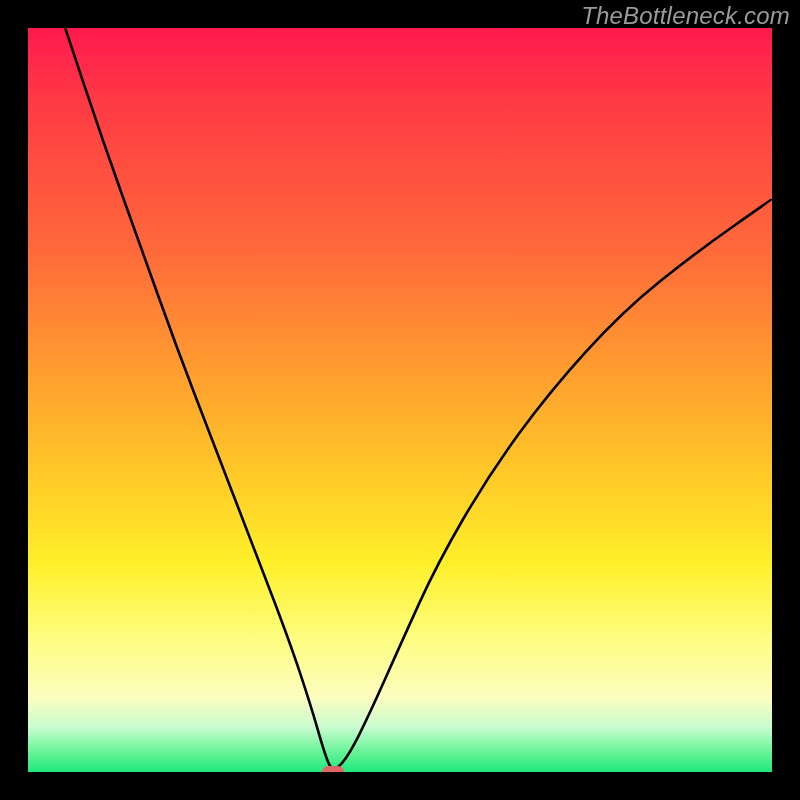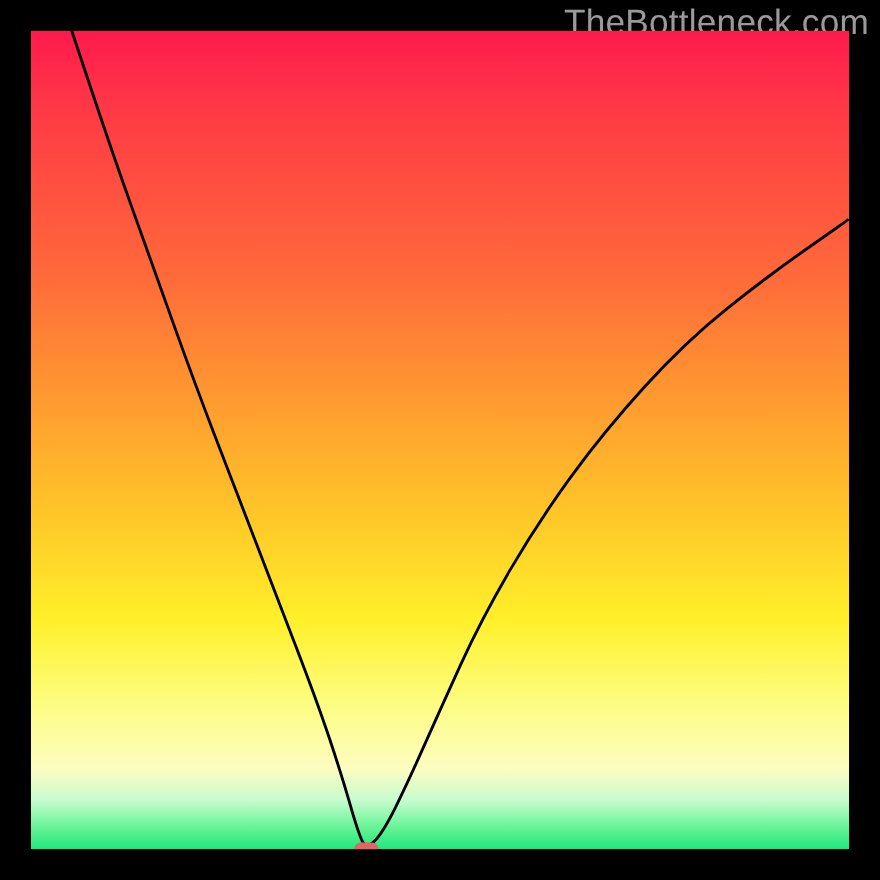--- a/index.html
+++ b/index.html
@@ -48,24 +48,25 @@
   }
   .curve-svg {
     position: absolute;
     inset: 0;
   }
   .watermark {
     position: absolute;
     top: 2px;
     right: 10px;
     color: #9a9a9a;
-    font-size: 32px;
+    font-size: 24px;
     font-weight: 400;
     letter-spacing: 0.2px;
     user-select: none;
+    font-style: italic;
   }
   .marker {
     position: absolute;
     width: 22px;
     height: 12px;
     border-radius: 6px;
     background: #e06666;
     transform: translate(-50%, -50%);
   }
 </style>

